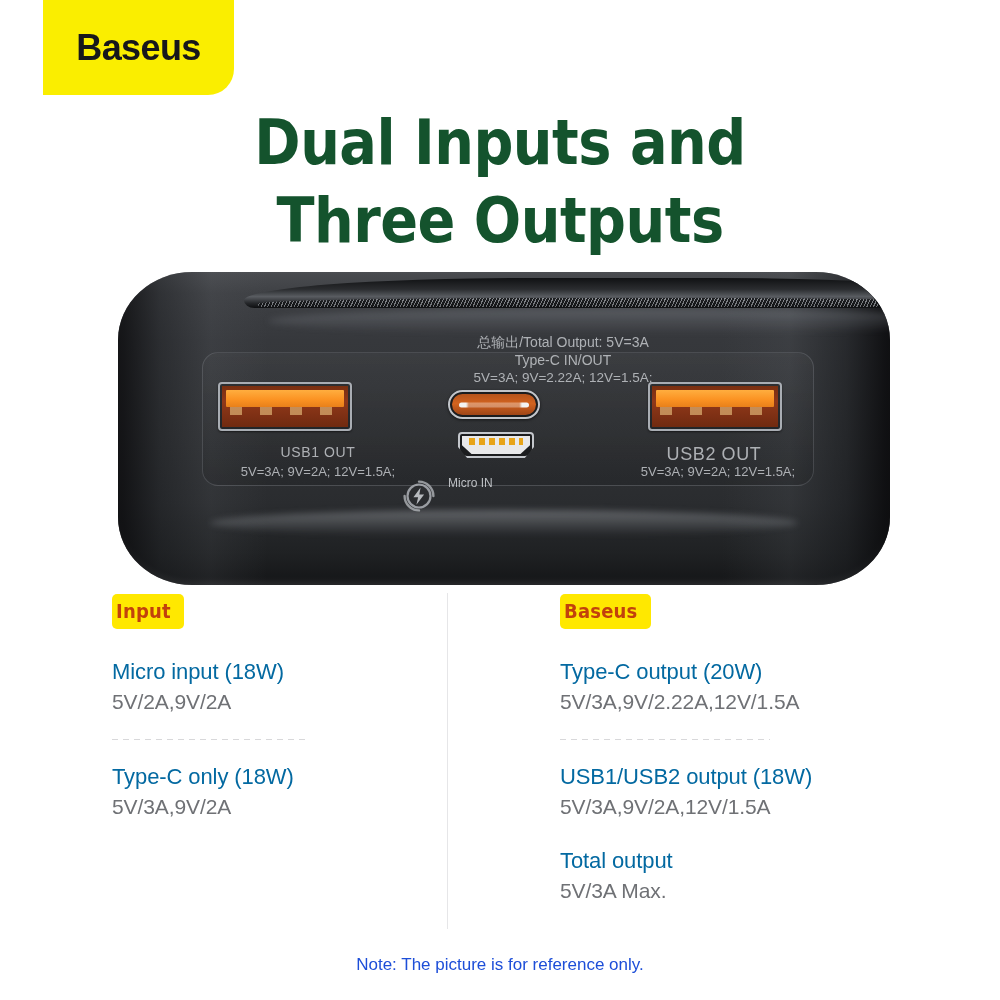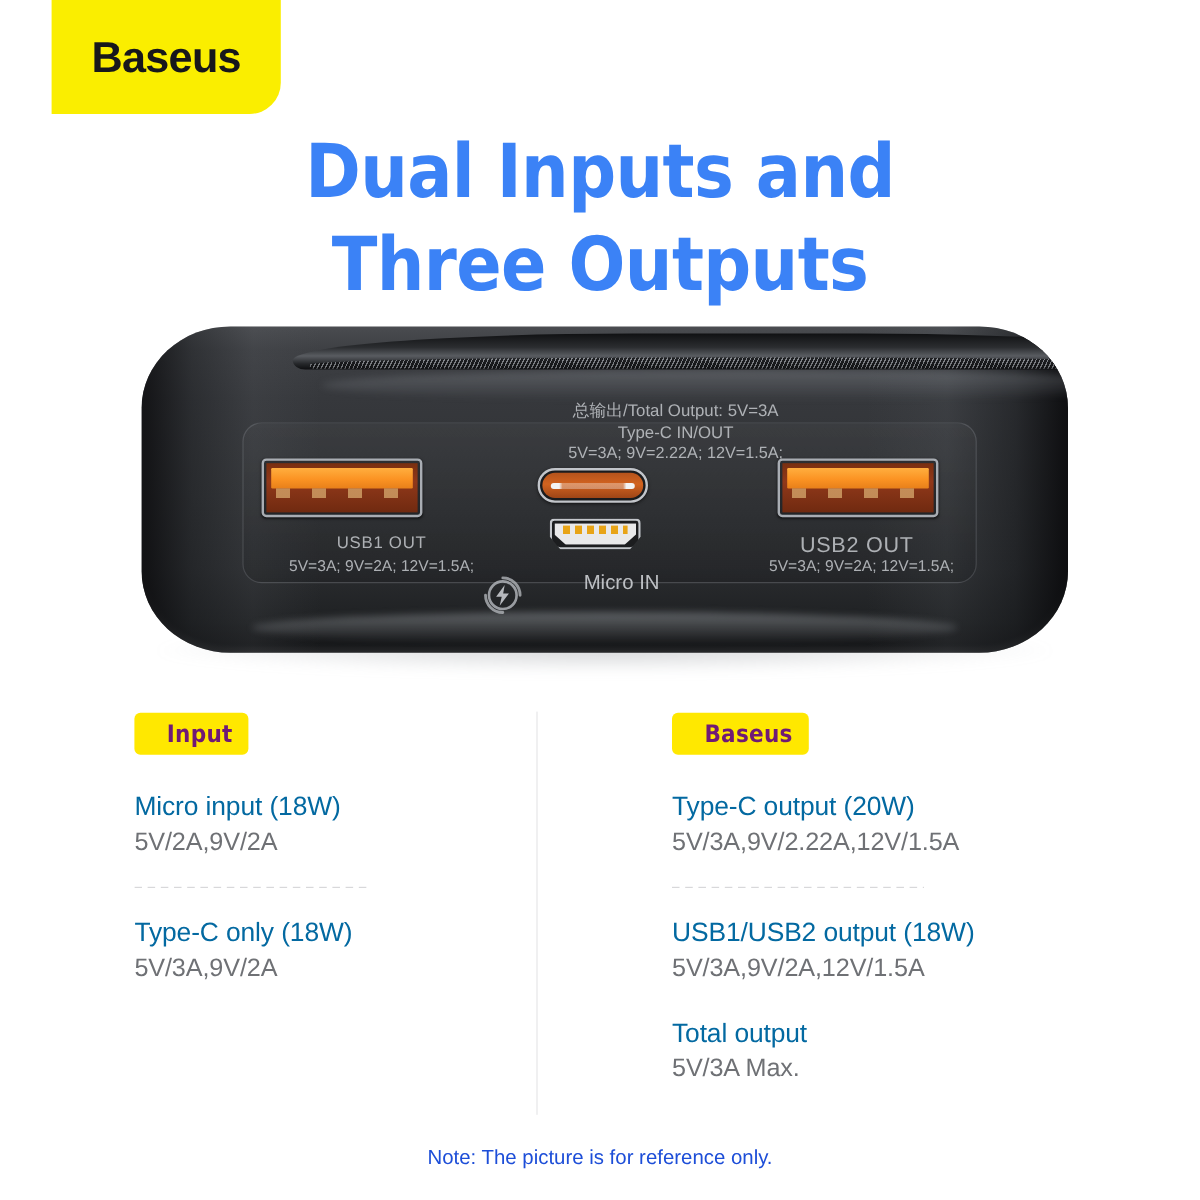--- a/index.html
+++ b/index.html
@@ -44,21 +44,21 @@
     position: absolute;
     left: 0;
     top: 104px;
     width: 1000px;
     text-align: center;
     font-family: "DejaVu Sans Condensed", "Liberation Sans", sans-serif;
     font-weight: bold;
     font-size: 62px;
     line-height: 78px;
     letter-spacing: -0.5px;
-    color: #3b82f6;
+    color: #14532d;
   }
   .headline div { display: block; }
 
   
   .product-stage {
     position: absolute;
     left: 0;
     top: 258px;
     width: 1000px;
     height: 320px;
@@ -74,21 +74,21 @@
         rgba(120,124,130,0.30) 0%,
         rgba(150,154,160,0.16) 45%,
         rgba(255,255,255,0) 72%);
     filter: blur(5px);
   }
   .device {
     position: absolute;
     left: 118px;
     top: 14px;
     width: 772px;
-    height: 272px;
+    height: 313px;
     border-radius: 74px / 68px;
     background:
       linear-gradient(180deg,
         #4a4c50 0%,
         #3e4044 7%,
         #36383c 22%,
         #303235 52%,
         #2a2c2f 74%,
         #1f2123 90%,
         #141517 100%);
@@ -193,21 +193,21 @@
     opacity: 0.92;
   }
   .silk-center-1 { left: 280px; top: 62px; width: 330px; font-size: 14px; }
   .silk-center-2 { left: 280px; top: 80px; width: 330px; font-size: 14px; }
   .silk-center-3 { left: 265px; top: 98px; width: 360px; font-size: 13.5px; }
 
   .silk-usb1-name { left: 100px; top: 172px; width: 200px; font-size: 14px; letter-spacing: 0.6px; }
   .silk-usb1-spec { left: 80px; top: 192px; width: 240px; font-size: 13px; }
   .silk-usb2-name { left: 496px; top: 172px; width: 200px; font-size: 18px; letter-spacing: 0.6px; }
   .silk-usb2-spec { left: 480px; top: 192px; width: 240px; font-size: 13px; }
-  .silk-micro-in  { left: 330px; top: 204px; width: 140px; font-size: 17px; color: #c9ccd0; text-align: center; }
+  .silk-micro-in  { left: 330px; top: 204px; width: 140px; font-size: 12px; color: #c9ccd0; text-align: left; }
 
   
   .usb-a {
     position: absolute;
     top: 110px;
     width: 134px;
     height: 49px;
     border-radius: 4px;
     background: linear-gradient(180deg, #2d2f32, #232528);
     border: 2px solid #a9adb3;
@@ -328,26 +328,26 @@
     height: 336px;
     background: #e6e6e8;
   }
   .spec-col { position: absolute; }
   .spec-col.left  { left: 112px; top: 594px; width: 320px; }
   .spec-col.right { left: 560px; top: 594px; width: 400px; }
 
   .tag {
     display: inline-block;
     background: #ffe800;
-    color: #701a75;
+    color: #c2410c;
     font-family: "DejaVu Sans Condensed", "Liberation Sans", sans-serif;
     font-weight: bold;
     font-size: 20px;
     line-height: 20px;
-    padding: 7px 13px 8px 27px;
+    padding: 7px 13px 8px 4px;
     border-radius: 5px;
     letter-spacing: 0.2px;
   }
 
   .spec-item { margin-top: 0; }
   .spec-title {
     font-size: 22px;
     color: #0369a1;
     line-height: 30px;
     letter-spacing: -0.1px;

